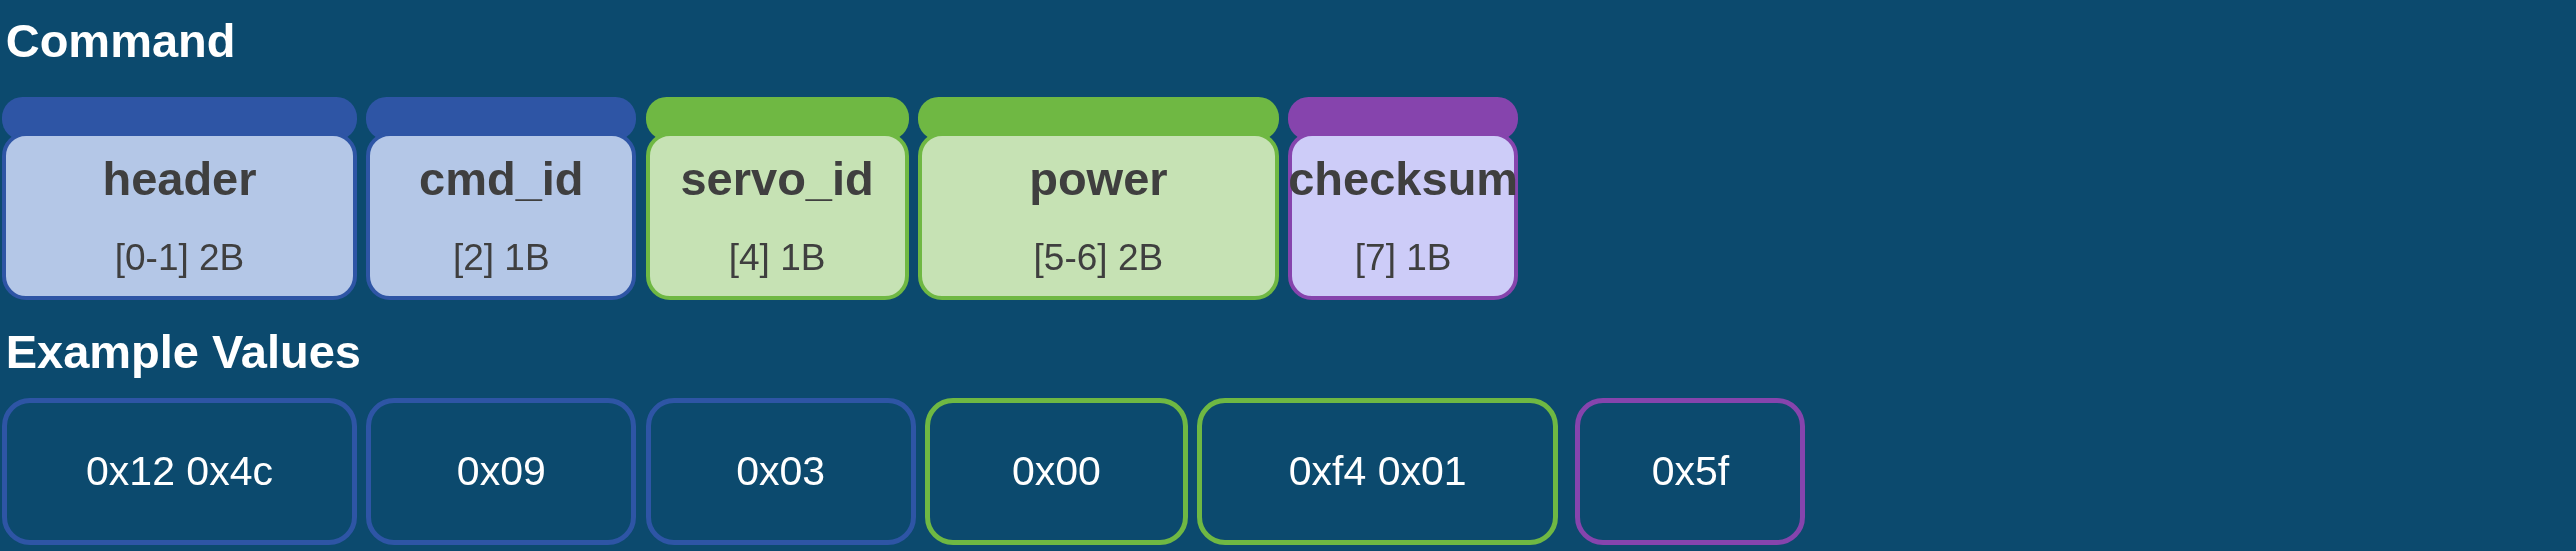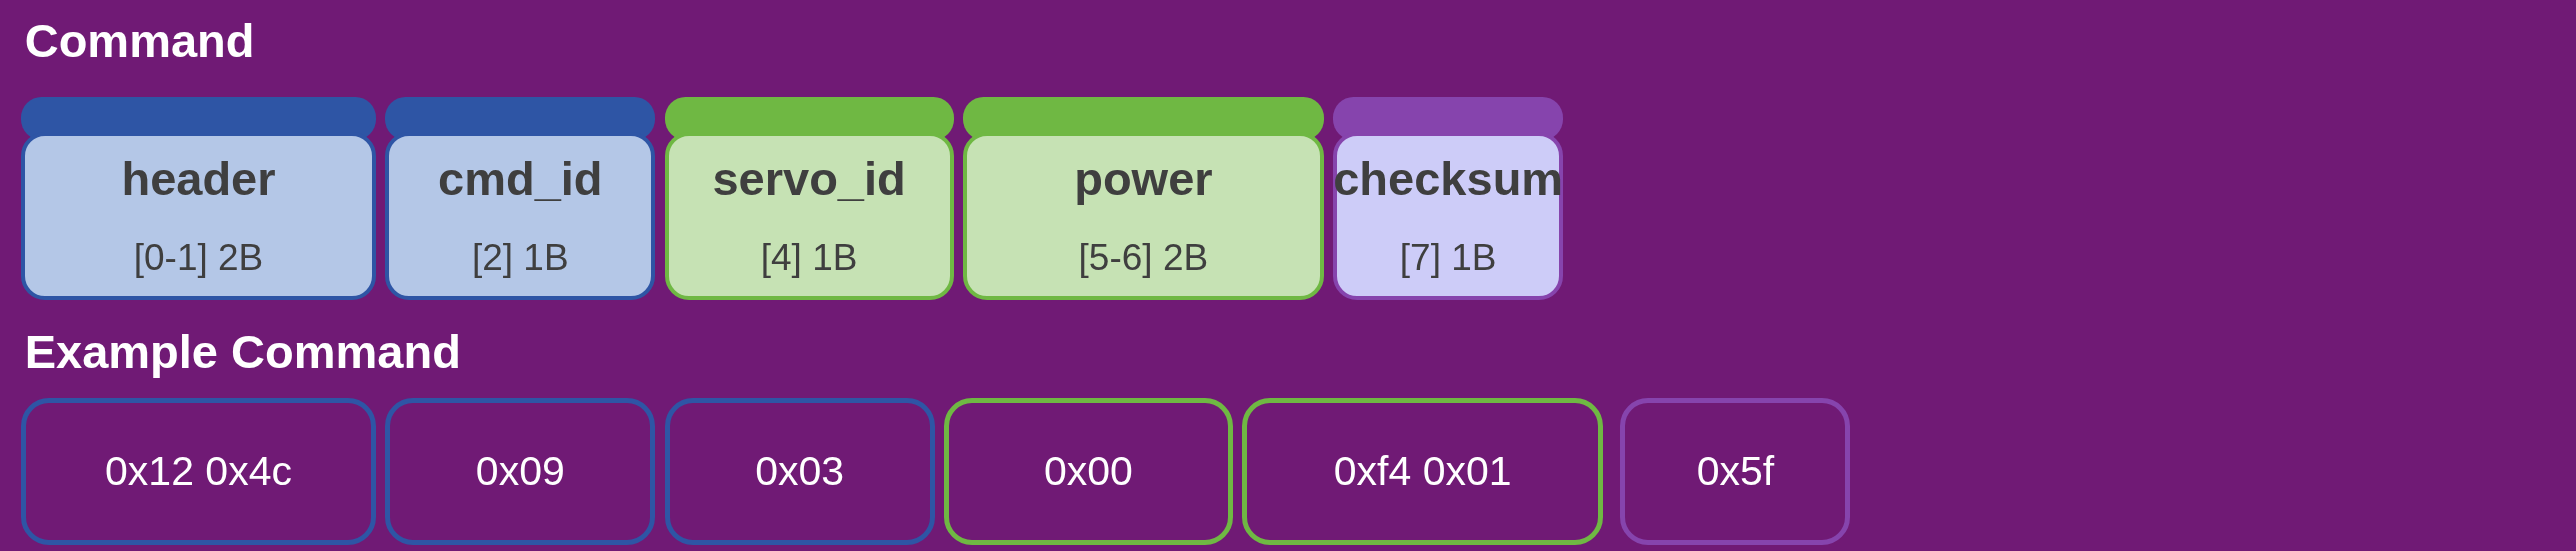--- a/index.html
+++ b/index.html
@@ -10,22 +10,22 @@
   body {
     width: 2576px;
     height: 551px;
     overflow: hidden;
     font-family: "Liberation Sans", sans-serif;
   }
   .canvas {
     box-sizing: border-box;
     width: 2576px;
     height: 551px;
-    padding: 13px 0 0 21px;
-    background: #701a75;
+    padding: 13px 0 0 2px;
+    background: #0c4a6e;
     position: relative;
   }
   .section-title {
     color: #ffffff;
     font-size: 47px;
     line-height: 56px;
     font-weight: bold;
     letter-spacing: 0px;
     padding-left: 3.7px;
   }
@@ -75,21 +75,21 @@
   .blue .bar     { background: #2E55A5; }
   .blue .body    { background: #B4C7E7; border-color: #2E55A5; }
   .green .bar    { background: #6FB843; }
   .green .body   { background: #C6E2B4; border-color: #6FB843; }
   .purple .bar   { background: #8644AD; }
   .purple .body  { background: #CDCCF8; border-color: #8644AD; }
   
   .w0 { width: 355px; }
   .w1 { width: 270px; }
   .w2 { width: 270px; }
-  .w3 { width: 289px; text-align: right; }
+  .w3 { width: 263px; text-align: right; }
   .w4 { width: 361px; }
   .w5 { width: 230px; }
   
   .examples-title {
     margin-top: 24px;
   }
   .values-row {
     display: flex;
     gap: 9.3px;
     margin-top: 18.7px;
@@ -158,21 +158,21 @@
     <div class="field purple w5">
       <div class="bar"></div>
       <div class="body">
         <div class="field-name">checksum</div>
         <div class="field-range">[7] 1B</div>
       </div>
     </div>
 
   </div>
 
-  <div class="section-title examples-title">Example Command</div>
+  <div class="section-title examples-title">Example Values</div>
 
   <div class="values-row">
 
     <div class="value-box blue w0">
       <span class="value-text">0x12 0x4c</span>
     </div>
 
     <div class="value-box blue w1">
       <span class="value-text">0x09</span>
     </div>

